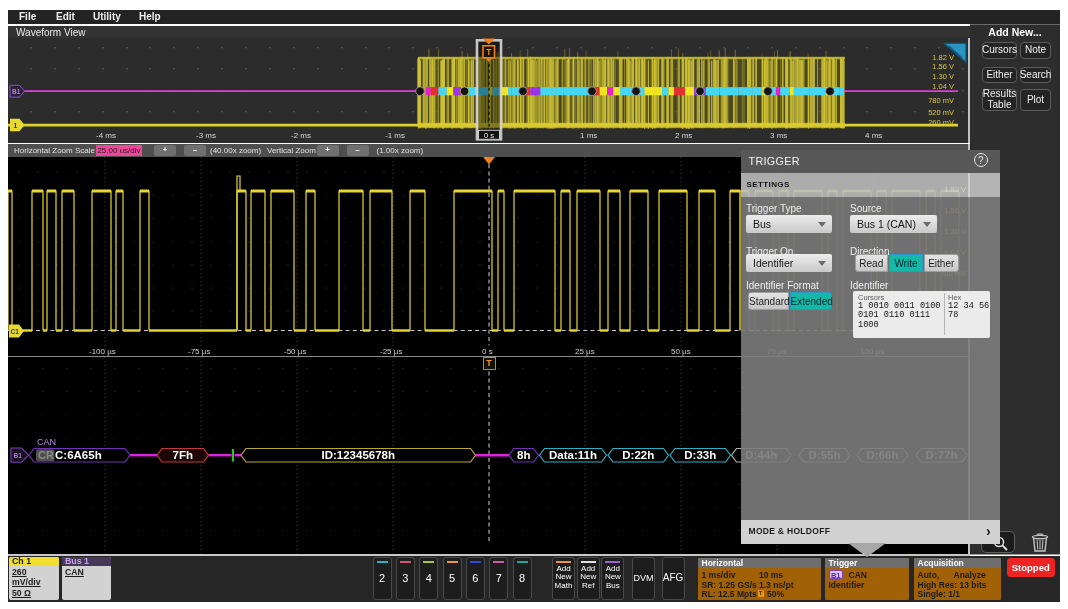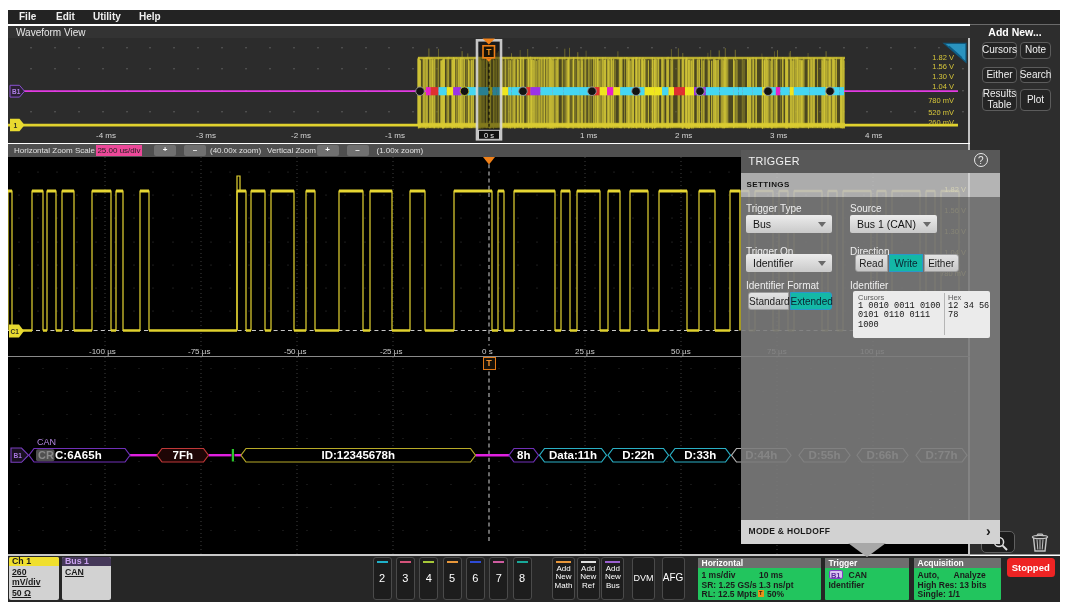--- a/index.html
+++ b/index.html
@@ -10,21 +10,21 @@
 #sidebar{left:962px;top:13.8px;width:90px;height:531.7px;background:#2d2d2d;border-top:1px solid #6a6a6a;border-bottom:1.5px solid #9a9a9a;}
 .sbtn{position:absolute;background:#242424;border:1px solid #5c5c5c;border-radius:4px;color:#f0f0f0;font-size:10px;display:flex;align-items:center;justify-content:center;text-align:center;line-height:10.5px;}
 #overview{left:0;top:28.2px;width:962px;height:105.3px;background:#2c2c2c;border-right:2px solid #c0c0c0;}
 #zoombar{left:0;top:133.5px;width:962px;height:13.5px;background:#4f4f4f;color:#e2e2e2;font-size:8px;border-right:2px solid #c0c0c0;}
 #mainarea{left:0;top:147px;width:962px;height:198.5px;background:#000;border-right:2px solid #c0c0c0;}
 #busarea{left:0;top:346.5px;width:962px;height:199px;background:#000;border-right:2px solid #c0c0c0;border-bottom:2px solid #c8c8c8;}
 #bottombar{left:0;top:545.5px;width:1052px;height:46px;background:#262626;}
 .chbtn{position:absolute;top:1.5px;width:19px;height:43px;background:#1d1d1d;border:1px solid #4a4a4a;border-radius:3px;color:#fff;font-size:11px;text-align:center;line-height:40px;}
 .stripe{position:absolute;top:2.5px;left:3px;right:3px;height:2.2px;}
 .addbtn{position:absolute;top:1.5px;width:23px;height:43px;background:#1d1d1d;border:1px solid #4a4a4a;border-radius:3px;color:#fff;font-size:8px;text-align:center;line-height:8.6px;}
-.mpanel{position:absolute;top:2px;height:42.5px;background:#22c55e;border-radius:1px;overflow:hidden;}
+.mpanel{position:absolute;top:2px;height:42.5px;background:#a16207;border-radius:1px;overflow:hidden;}
 .mpanel .hd{background:#6e6e6e;color:#fff;font-size:8.5px;font-weight:bold;height:10.5px;line-height:10.5px;padding-left:4px;}
 .mpanel .bd{font-size:8.5px;font-weight:bold;color:#1b1b1b;line-height:10.2px;padding:1.5px 0 0 4px;}
 .badge{position:absolute;top:1.5px;height:42.5px;border-radius:2px;overflow:hidden;background:#d2d2d2;}
 .badge .bhd{height:9px;line-height:9px;font-size:8.8px;padding-left:3px;font-weight:bold;}
 .badge .bbd{font-size:8.7px;font-weight:bold;color:#1b1b1b;line-height:10.4px;padding:1px 18px 0 3px;text-decoration:underline;}
 #panel{left:732.5px;top:140px;width:259.5px;height:393.5px;z-index:10;}
 #phead{position:absolute;left:0;top:0;width:100%;height:23px;background:#585858;color:#f2f2f2;font-size:10.8px;line-height:23px;letter-spacing:.3px;}
 #psettings{position:absolute;left:0;top:23px;width:100%;height:23.5px;background:rgba(210,210,210,.82);color:#141414;font-size:8px;font-weight:bold;letter-spacing:.4px;line-height:23.5px;}
 #pbody{position:absolute;left:0;top:46.5px;width:100%;height:323.5px;background:rgba(124,124,124,.9);}
 #pmode{position:absolute;left:0;top:370px;width:100%;height:23.5px;background:#d2d2d2;color:#1a1a1a;font-size:8.5px;font-weight:bold;letter-spacing:.3px;line-height:23.5px;}

